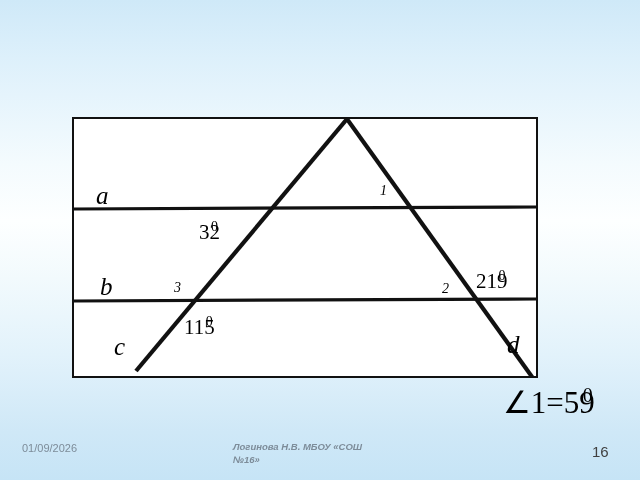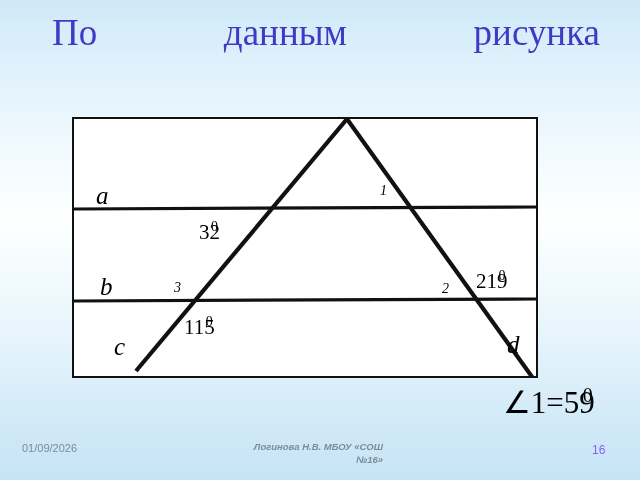--- a/index.html
+++ b/index.html
@@ -129,36 +129,34 @@
     position: absolute;
     left: 233px;
     top: 441px;
     width: 150px;
     font-family: "Liberation Sans", sans-serif;
     font-size: 9.5px;
     font-weight: bold;
     font-style: italic;
     color: #7d8c99;
     line-height: 1.35;
-    text-align: right;
   }
   #footer-slide-number {
     position: absolute;
     left: 592px;
     top: 443px;
     font-family: "Liberation Sans", sans-serif;
-    font-size: 12px;
-    color: #8b5cf6;
+    font-size: 15px;
+    color: #404040;
   }
 </style>
 </head>
 <body>
 
 <div id="slide-title">
-  <span class="title-line justified">По  данным  рисунка</span>
 </div>
 
 <div id="figure">
 
   <svg width="462" height="257" viewBox="0 0 462 257">
 
     <line x1="-4" y1="90" x2="466" y2="88" stroke="#111111" stroke-width="3.2"></line>
 
     <line x1="-4" y1="182" x2="466" y2="180" stroke="#111111" stroke-width="3.2"></line>
 

